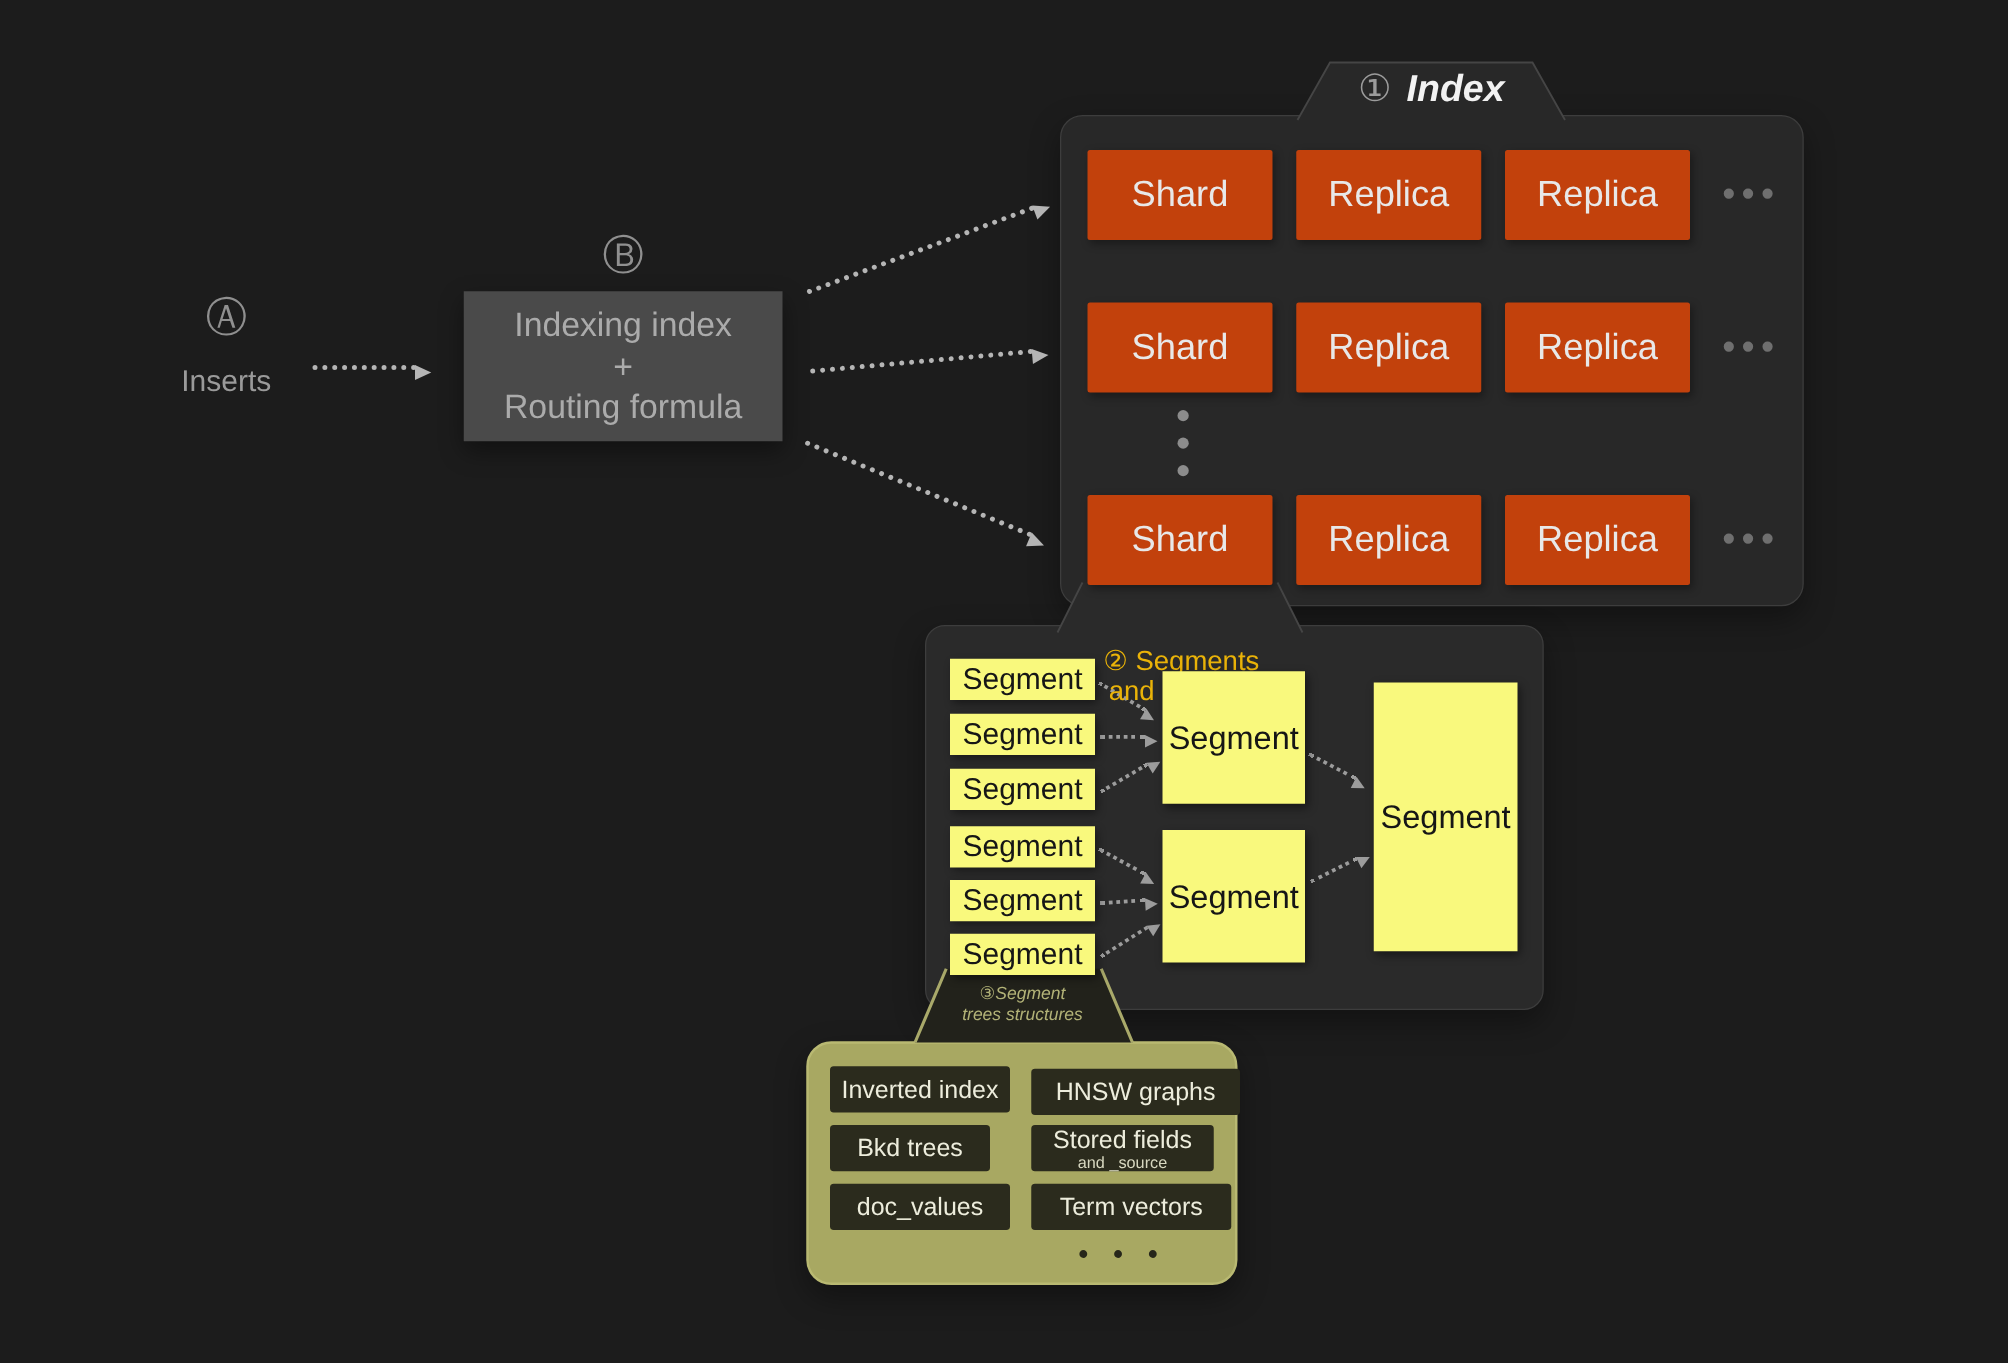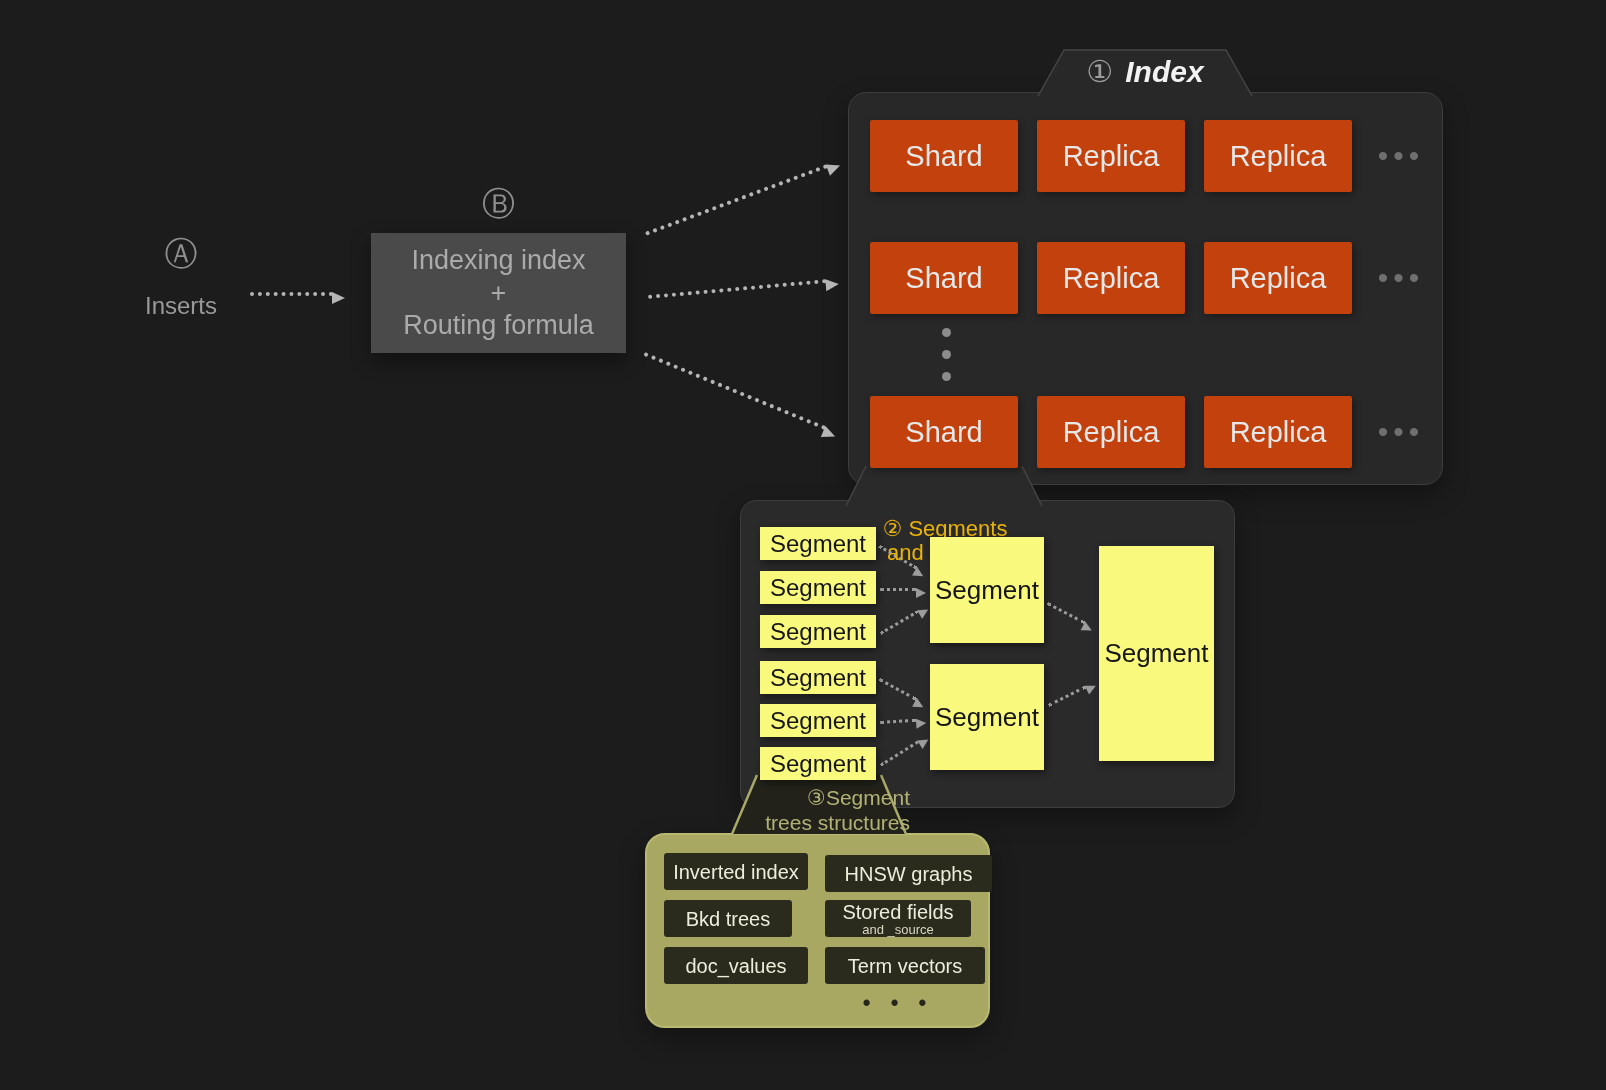--- a/index.html
+++ b/index.html
@@ -63,21 +63,21 @@
   .inserts-group .lb { display:block; color:#9a9a9a; font-size:24px; margin-top:20px; }
 
   
   .tab1-label { position:absolute; z-index:6; left:1040px; top:54px; width:210px;
     display:flex; align-items:center; justify-content:center; gap:12px; }
   .tab1-label .mk { color:#9c9c9c; font-size:30px; }
   .tab1-label .ti { color:#f2f2f2; font-size:30px; font-weight:bold;font-style:italic; }
   .tab2-label { position:absolute; z-index:6; left:845px; top:477px; width:200px;
     text-align:center; color:#eab308; font-size:22px; line-height:1.1;margin-top:40px; }
   .tab3-label { position:absolute; z-index:6; left:726px; top:786px; width:184px;
-    text-align:right; color:#b2b277; font-size:21px; line-height:1.18; }
+    text-align:center; color:#b2b277; font-size:14px; line-height:1.18;font-style:italic; }
 
   
   .ybox {
     position:absolute; z-index:6;
     background:#f9f97d; color:#161616;
     display:flex; align-items:center; justify-content:center;
     box-shadow:2px 3px 7px rgba(0,0,0,.45);
   }
   .ybox.small  { left:760px; width:116px; height:33px; font-size:24px; }
   .ybox.medium { left:930px; width:114px; height:106px; font-size:26px; }

